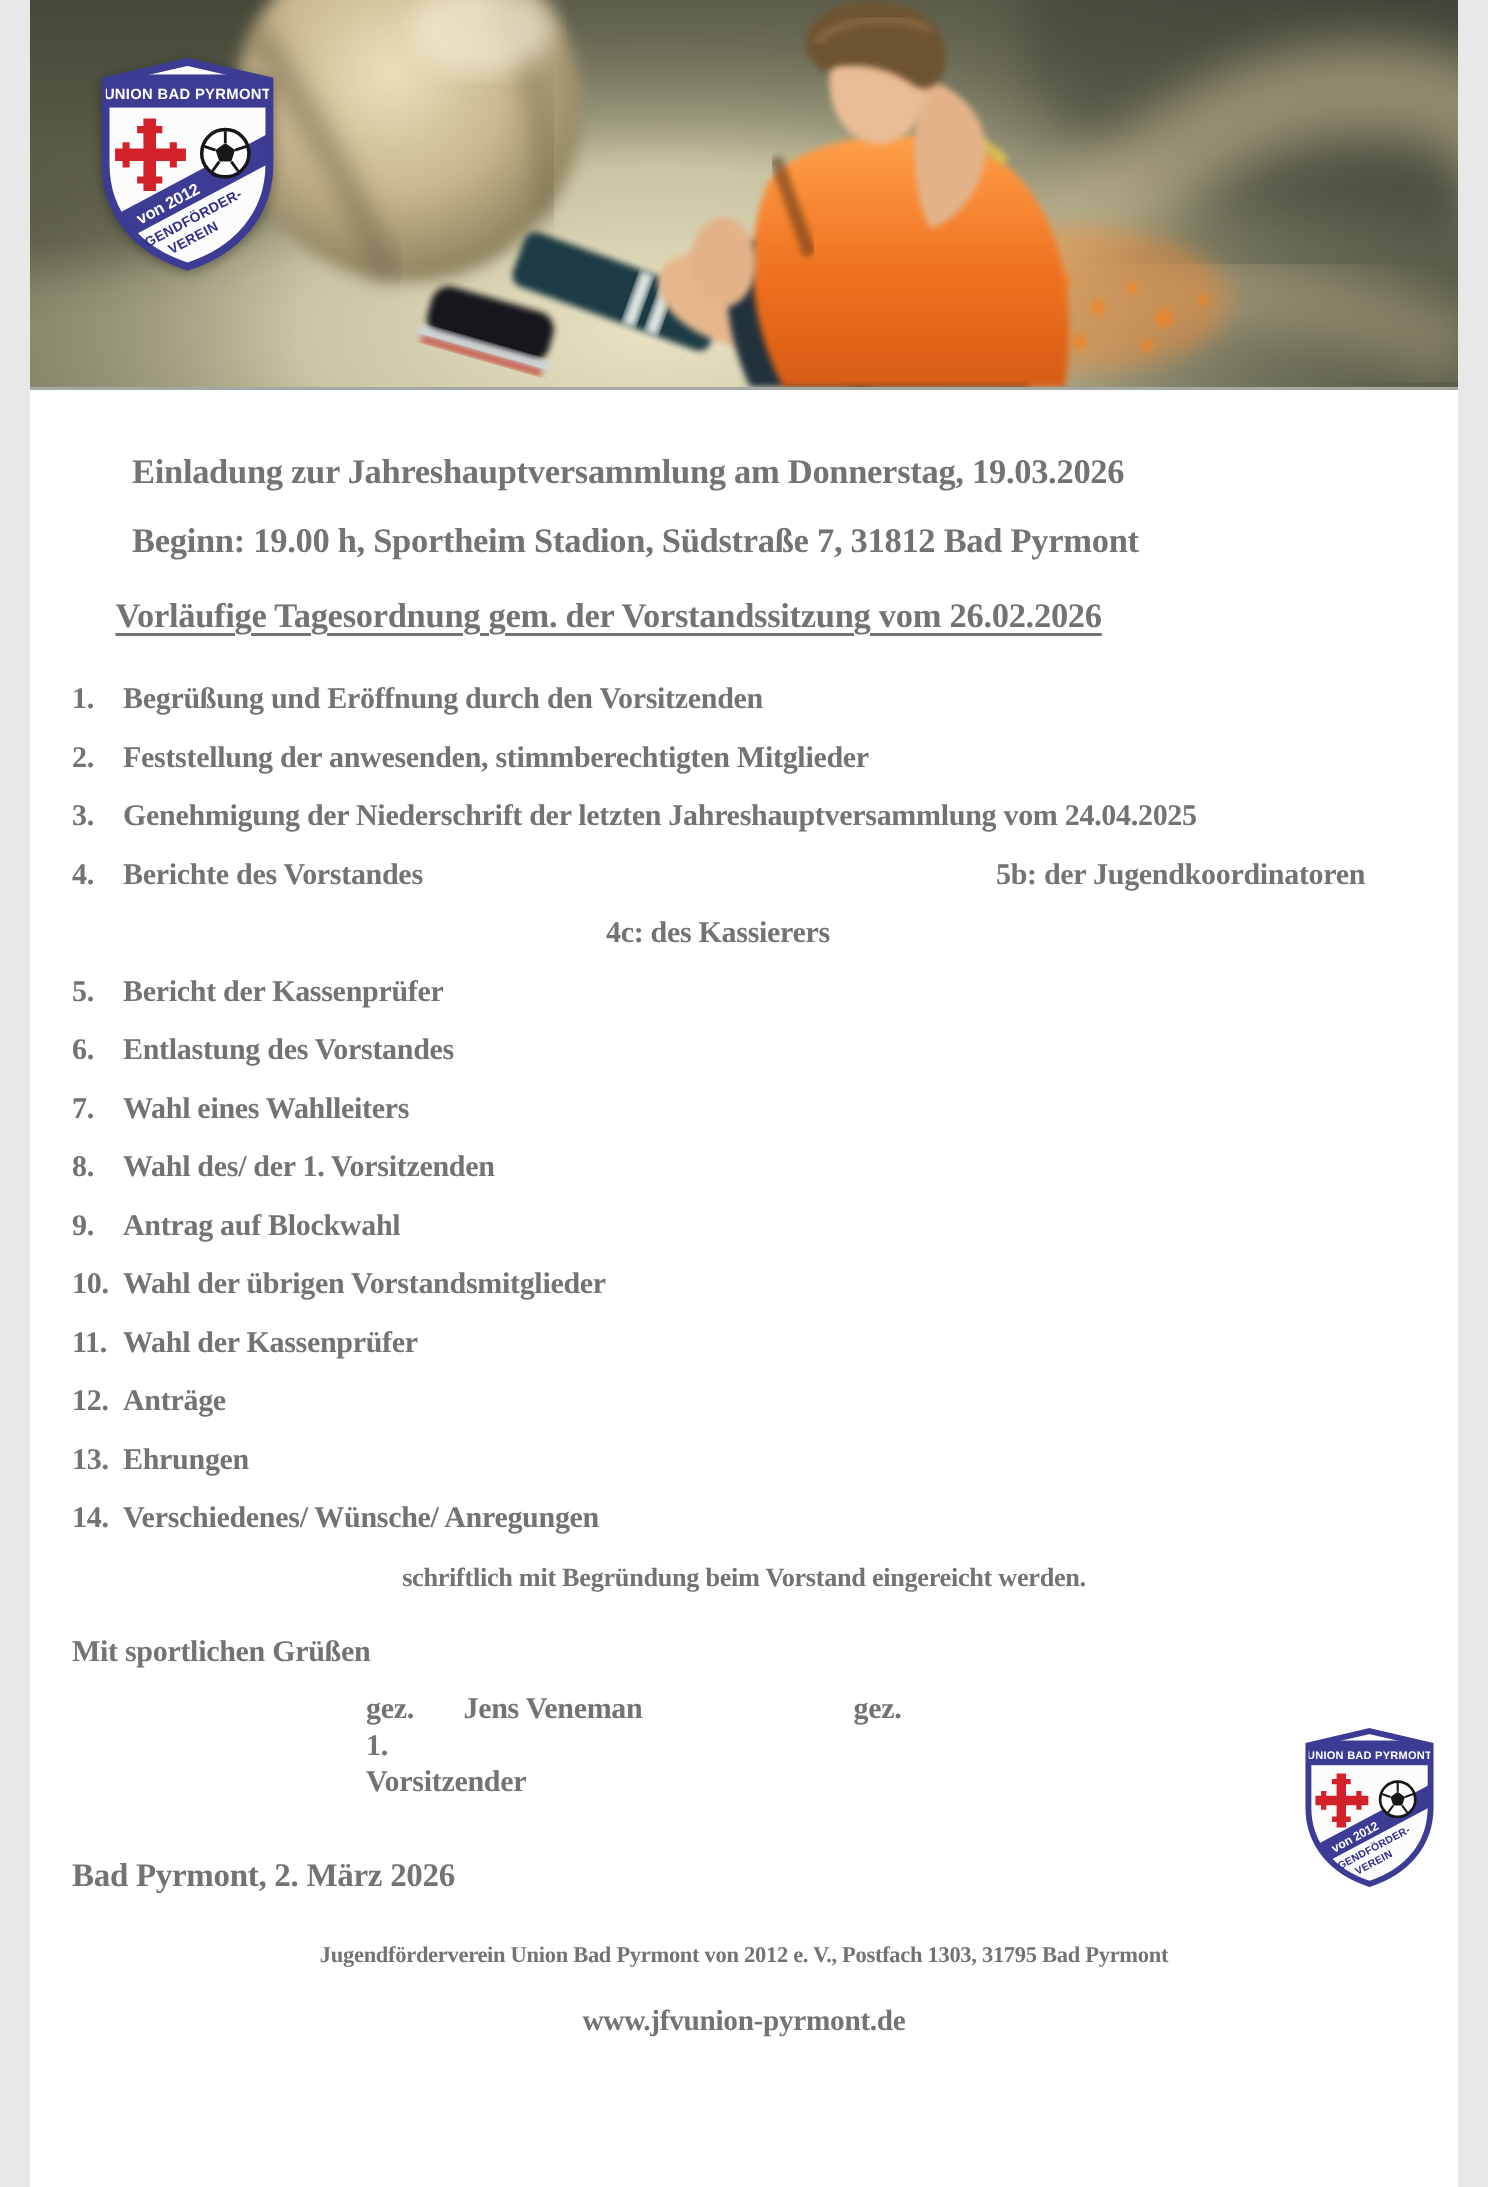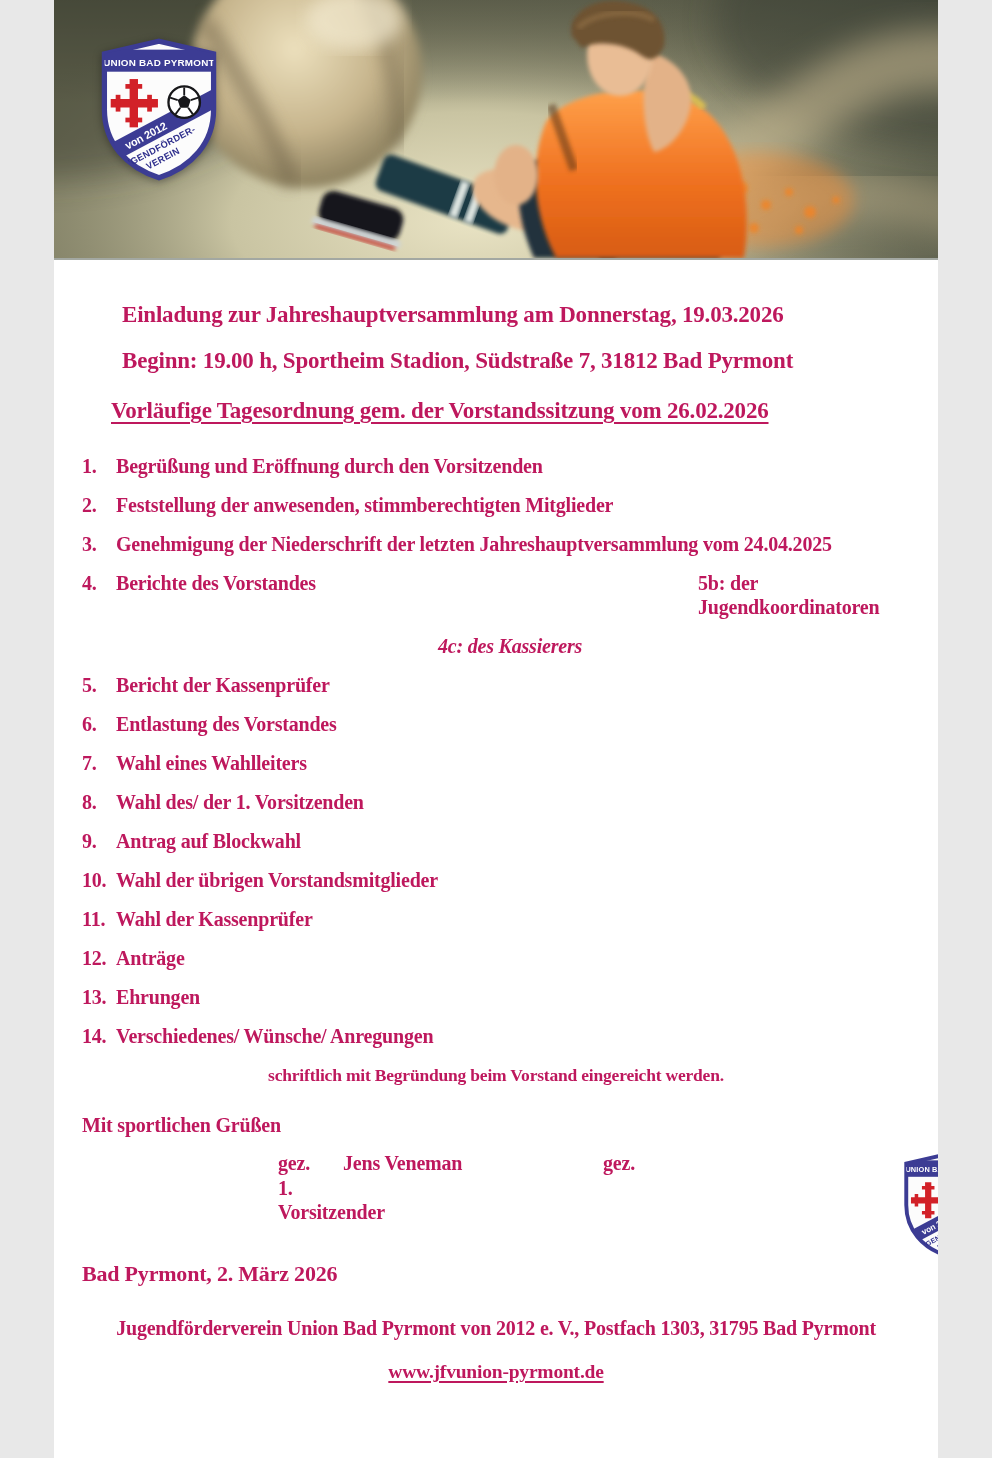--- a/index.html
+++ b/index.html
@@ -1,23 +1,23 @@
 <!DOCTYPE html>
 <html lang="de"><head>
 <meta charset="utf-8">
 <style>
   html,body{margin:0;padding:0;background:#e8e8e8;}
   .page{
     position:relative;
-    width:884px;height:1458px;
+    width:952px;height:1458px;
     margin:0 auto;
     background:#ffffff;
     font-family:"Liberation Serif","DejaVu Serif",serif;
     font-weight:700;
-    color:#be185d;
+    color:#737373;
     overflow:hidden;
     letter-spacing:-0.2px;
   }
 
   
   .hero{
     position:relative;
     width:992px;height:258px;
     border-bottom:2px solid #a3a8a2;
     overflow:hidden;
@@ -44,42 +44,41 @@
     display:grid;
     grid-template-columns:34px 322px 260px 1fr;
     font-size:20px;line-height:24px;
     margin-bottom:15px;
   }
   .agenda-row .num{grid-column:1;}
   .agenda-row .txt{grid-column:2 / -1;}
   .agenda-row.cols .txt{grid-column:2;}
   .agenda-row.cols .sub-a{grid-column:3;}
   .agenda-row.cols .sub-b{grid-column:4;}
-  .agenda-row.subrow .sub-c{grid-column:3;font-style:italic;}
+  .agenda-row.subrow .sub-c{grid-column:3;}
   .note{
     text-align:center;
     font-size:17.5px;line-height:24px;
     margin-bottom:15px;
   }
   .note.first{margin-top:7px;}
 
   
   .salutation{margin-top:26px;font-size:20px;line-height:24px;}
   .sig-grid{
     display:grid;
     grid-template-columns:65px 260px 65px 1fr;
     margin:14px 0 0 196px;
     row-gap:1px;
     font-size:20px;line-height:24px;
   }
   .place-date{margin-top:38px;font-size:22px;line-height:24px;}
-  .footer-org{margin-top:30px;text-align:center;font-size:20px;line-height:24px;}
+  .footer-org{margin-top:30px;text-align:center;font-size:15px;line-height:24px;}
   .footer-site{margin-top:20px;text-align:center;font-size:19.5px;line-height:24px;}
   .footer-site span{
-    text-decoration:underline;
     text-decoration-thickness:2px;
     text-underline-offset:3px;
     cursor:pointer;
     margin-top:13px;
   }
   .crest-small{position:absolute;left:846px;top:1150px;width:94px;height:110px;}
 
   
   .crest-club{
     font-family:"Liberation Sans","DejaVu Sans",sans-serif;

